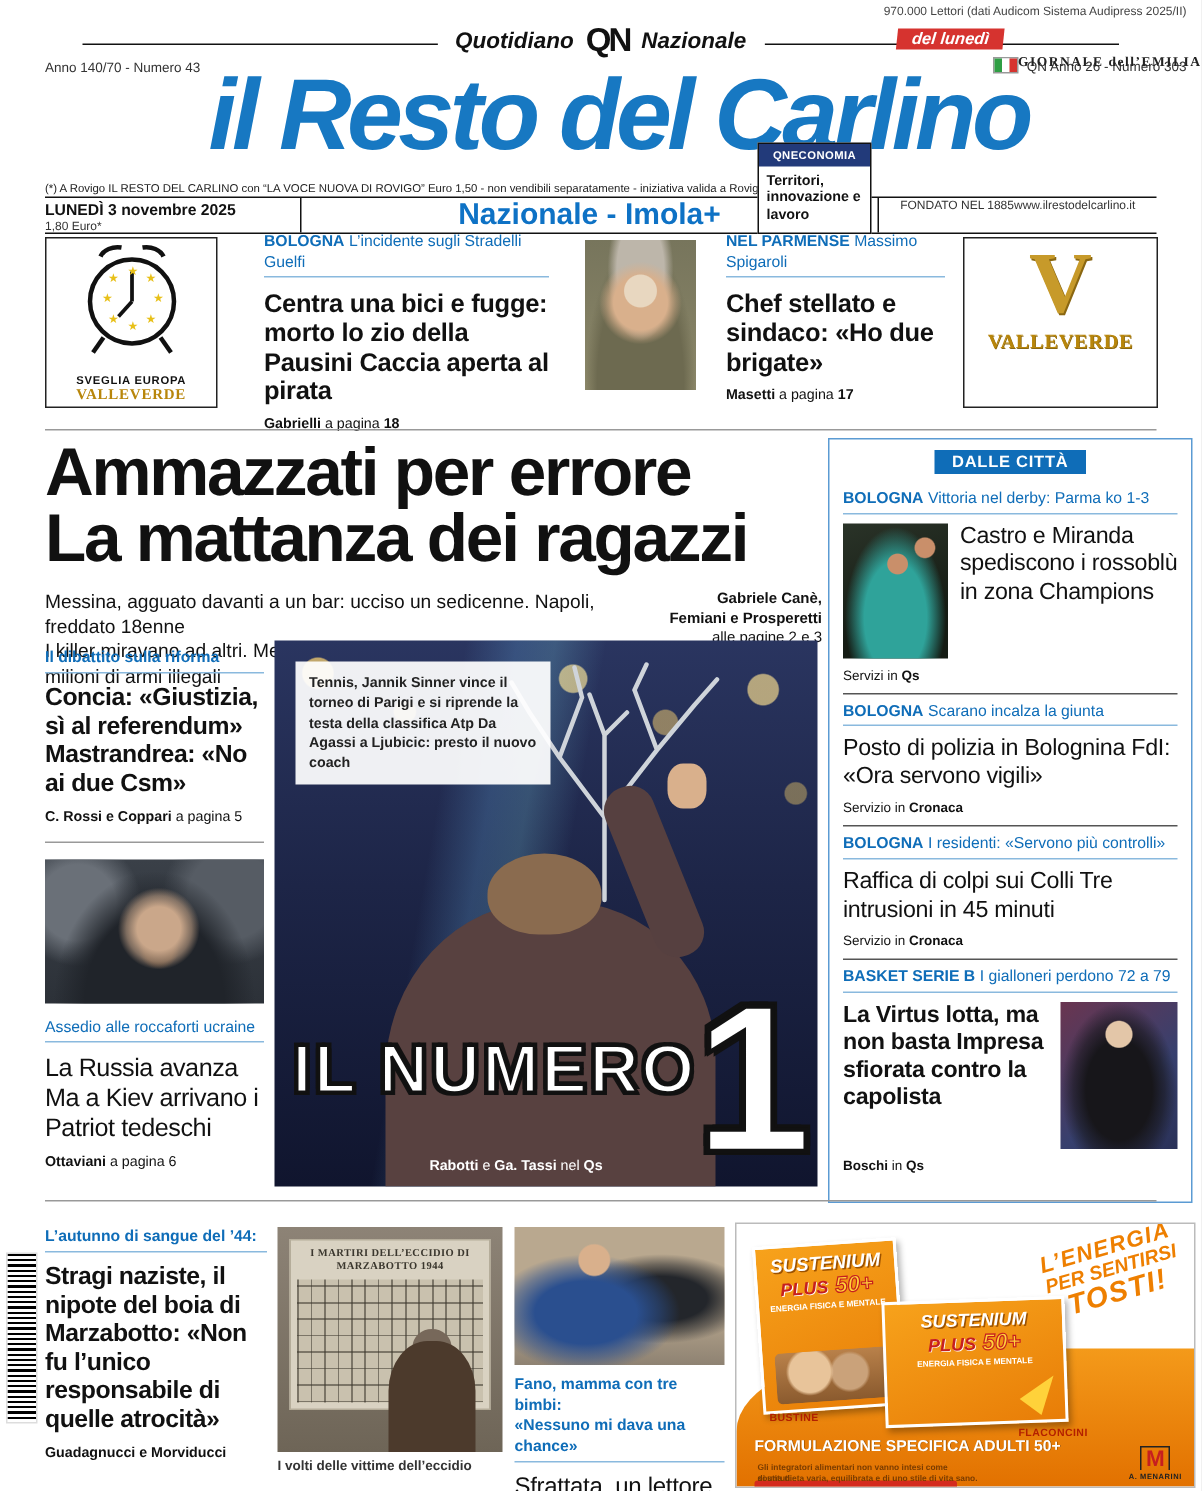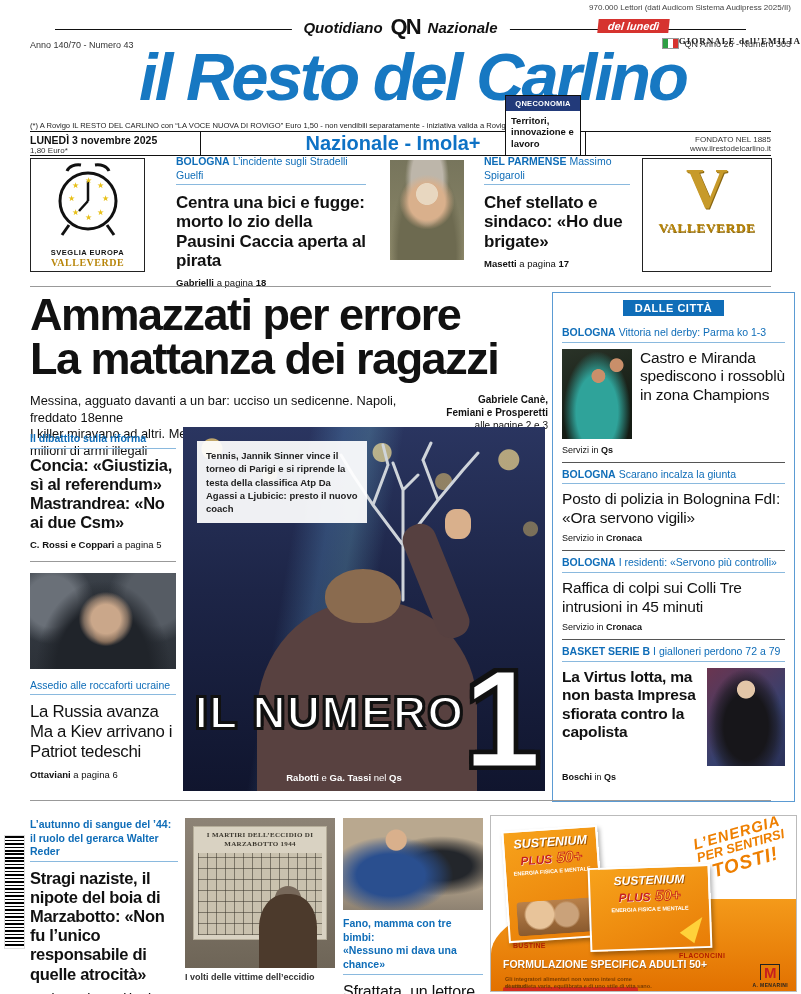--- a/index.html
+++ b/index.html
@@ -27,21 +27,21 @@
   .note{top:121px;left:30px;width:560px;font-size:7.6px;color:#222;}
 
   .dateline{top:131px;left:30px;right:30px;height:23px;border-top:1.5px solid #111;
             border-bottom:1.5px solid #111;display:flex;align-items:center;}
   .dl-left{width:170px;padding-top:1px;}
   .dl-date{font-size:10.5px;font-weight:800;}
   .dl-price{font-size:8px;color:#333;}
   .dl-center{flex:1;text-align:center;font-size:20px;font-weight:800;color:#0e72c5;
              border-left:1px solid #111;height:100%;display:flex;align-items:center;justify-content:center;}
   .dl-right{width:185px;text-align:right;font-size:8px;color:#333;border-left:1px solid #111;
-            height:100%;display:flex;flex-direction:column;justify-content:center;}
+            height:100%;display:flex;flex-direction:row;justify-content:center;}
 
   .qnec{top:95px;left:505px;width:74px;z-index:6;border:1px solid #111;background:#fff;}
   .qnec-h{background:#223a7a;color:#fff;font-size:7.5px;font-weight:800;text-align:center;
           padding:3px 0;letter-spacing:.3px;}
   .qnec-b{font-size:9.5px;font-weight:800;padding:4px 5px 6px;line-height:1.2;}
 
   
   .kicker{font-size:10.5px;color:#0f6db8;border-bottom:1px solid #8ab9de;padding-bottom:2px;line-height:1.3;}
   .kicker .tag{font-weight:800;margin-right:3px;}
   .byline{font-size:9.5px;color:#111;margin-top:7px;}
@@ -419,21 +419,20 @@
     </div>
   </div>
 
   <div class="abs rule2"></div>
 
   <div class="abs barcode"></div>
 
   <div class="abs bart">
     <div class="kicker2">
       <span>L’autunno di sangue del ’44:</span><br>
-      <span>il ruolo del gerarca Walter Reder</span>
     </div>
     <div class="b-head">Stragi naziste, il nipote del boia di Marzabotto: «Non fu l’unico responsabile di quelle atrocità»</div>
     <div class="byline">
       <b>Guadagnucci e Morviducci</b><br>
       
     </div>
   </div>
 
   <div class="photo-marza">
     <div class="marza-wall">

